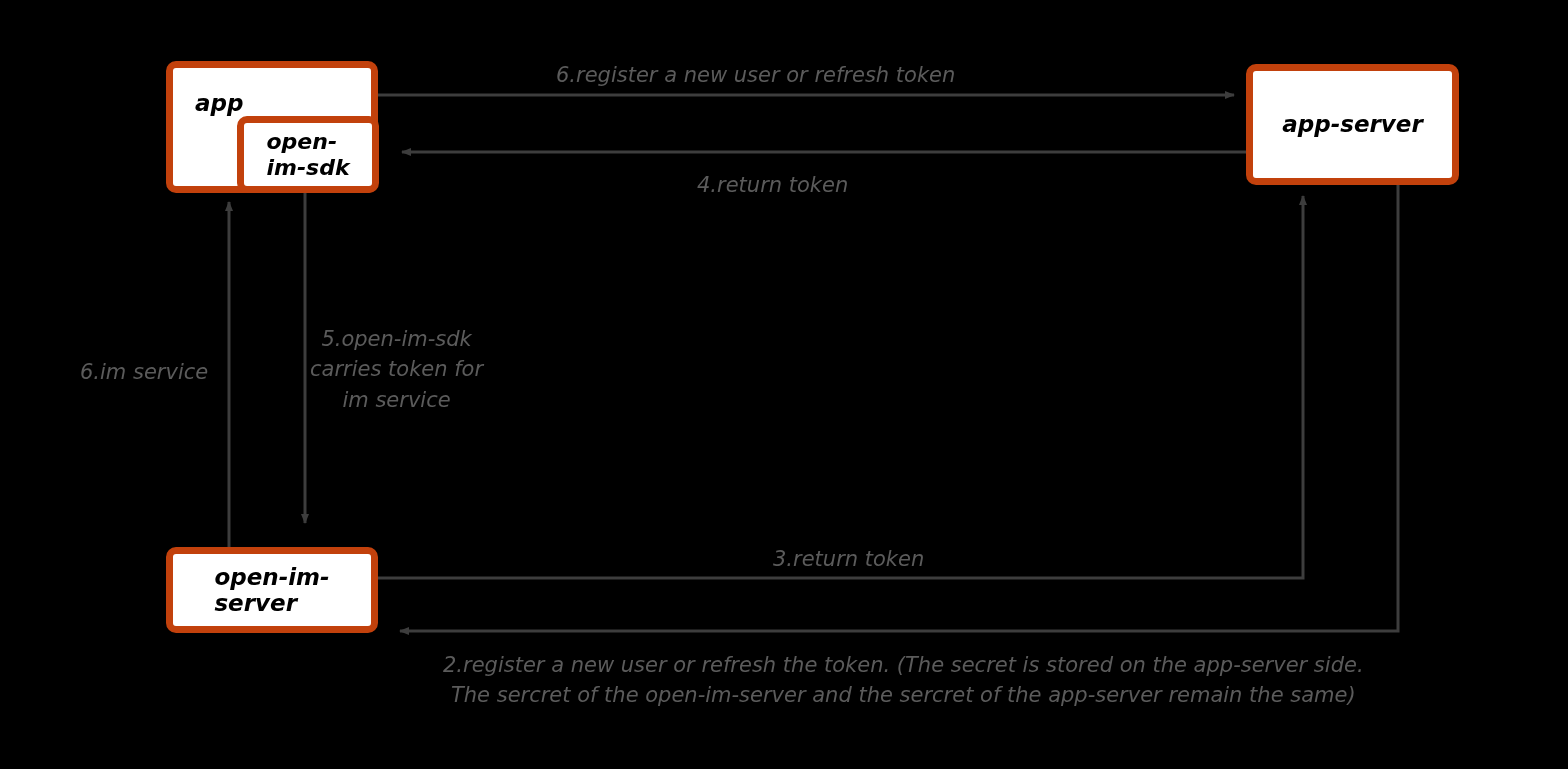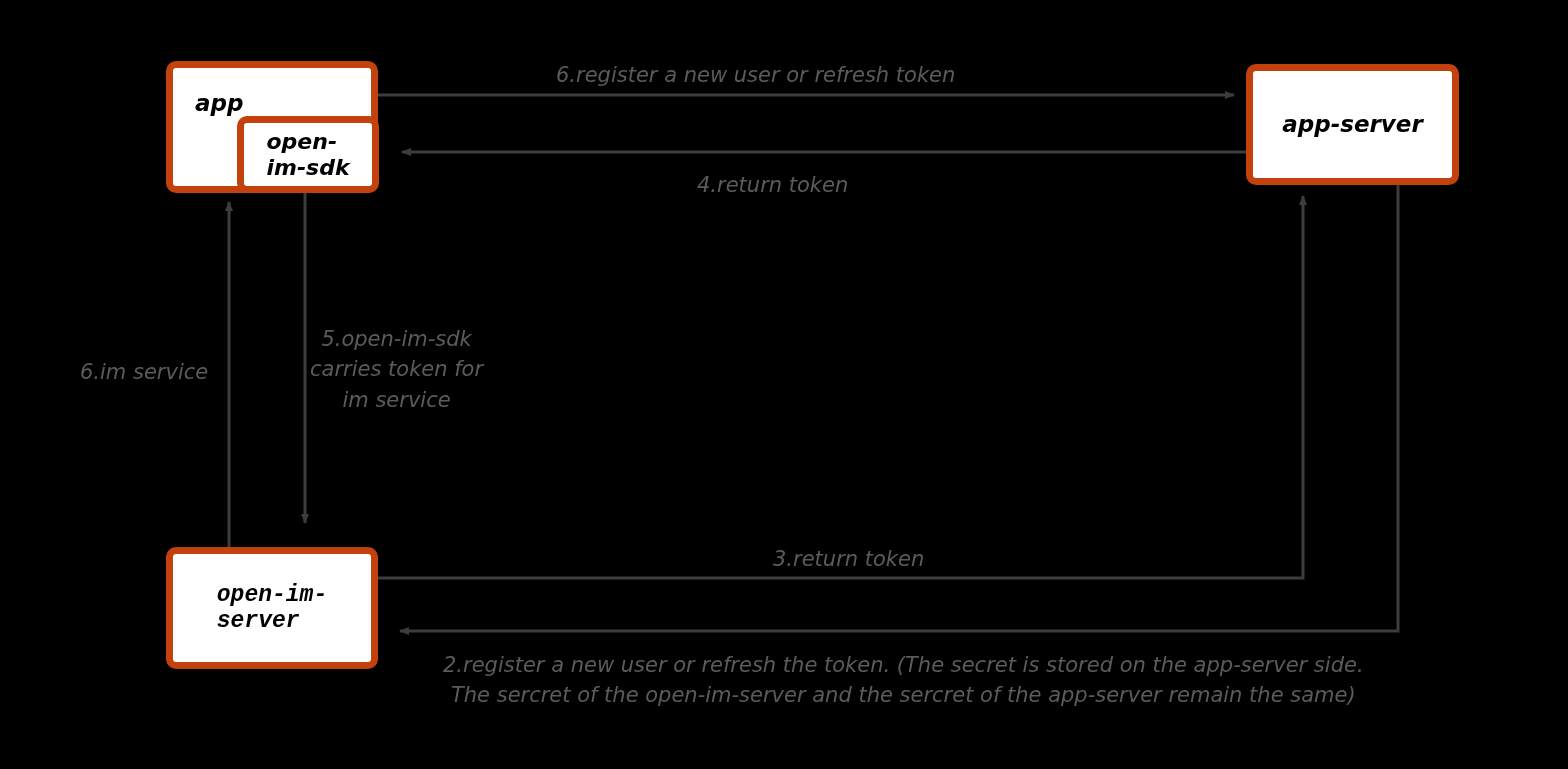--- a/index.html
+++ b/index.html
@@ -64,23 +64,22 @@
     left: 1246px;
     top: 64px;
     width: 213px;
     height: 121px;
     font-size: 23px;
   }
   .node.imserver {
     left: 166px;
     top: 547px;
     width: 212px;
-    height: 122px;
+    height: 86px;
     font-size: 23px;
-    font-family: Liberation Mono, monospace;
   }
   .label {
     position: absolute;
     color: #5b5b5b;
     font-style: italic;
     font-size: 21px;
     line-height: 1.45;
     font-family: "DejaVu Sans", sans-serif;
     white-space: pre;
   }

